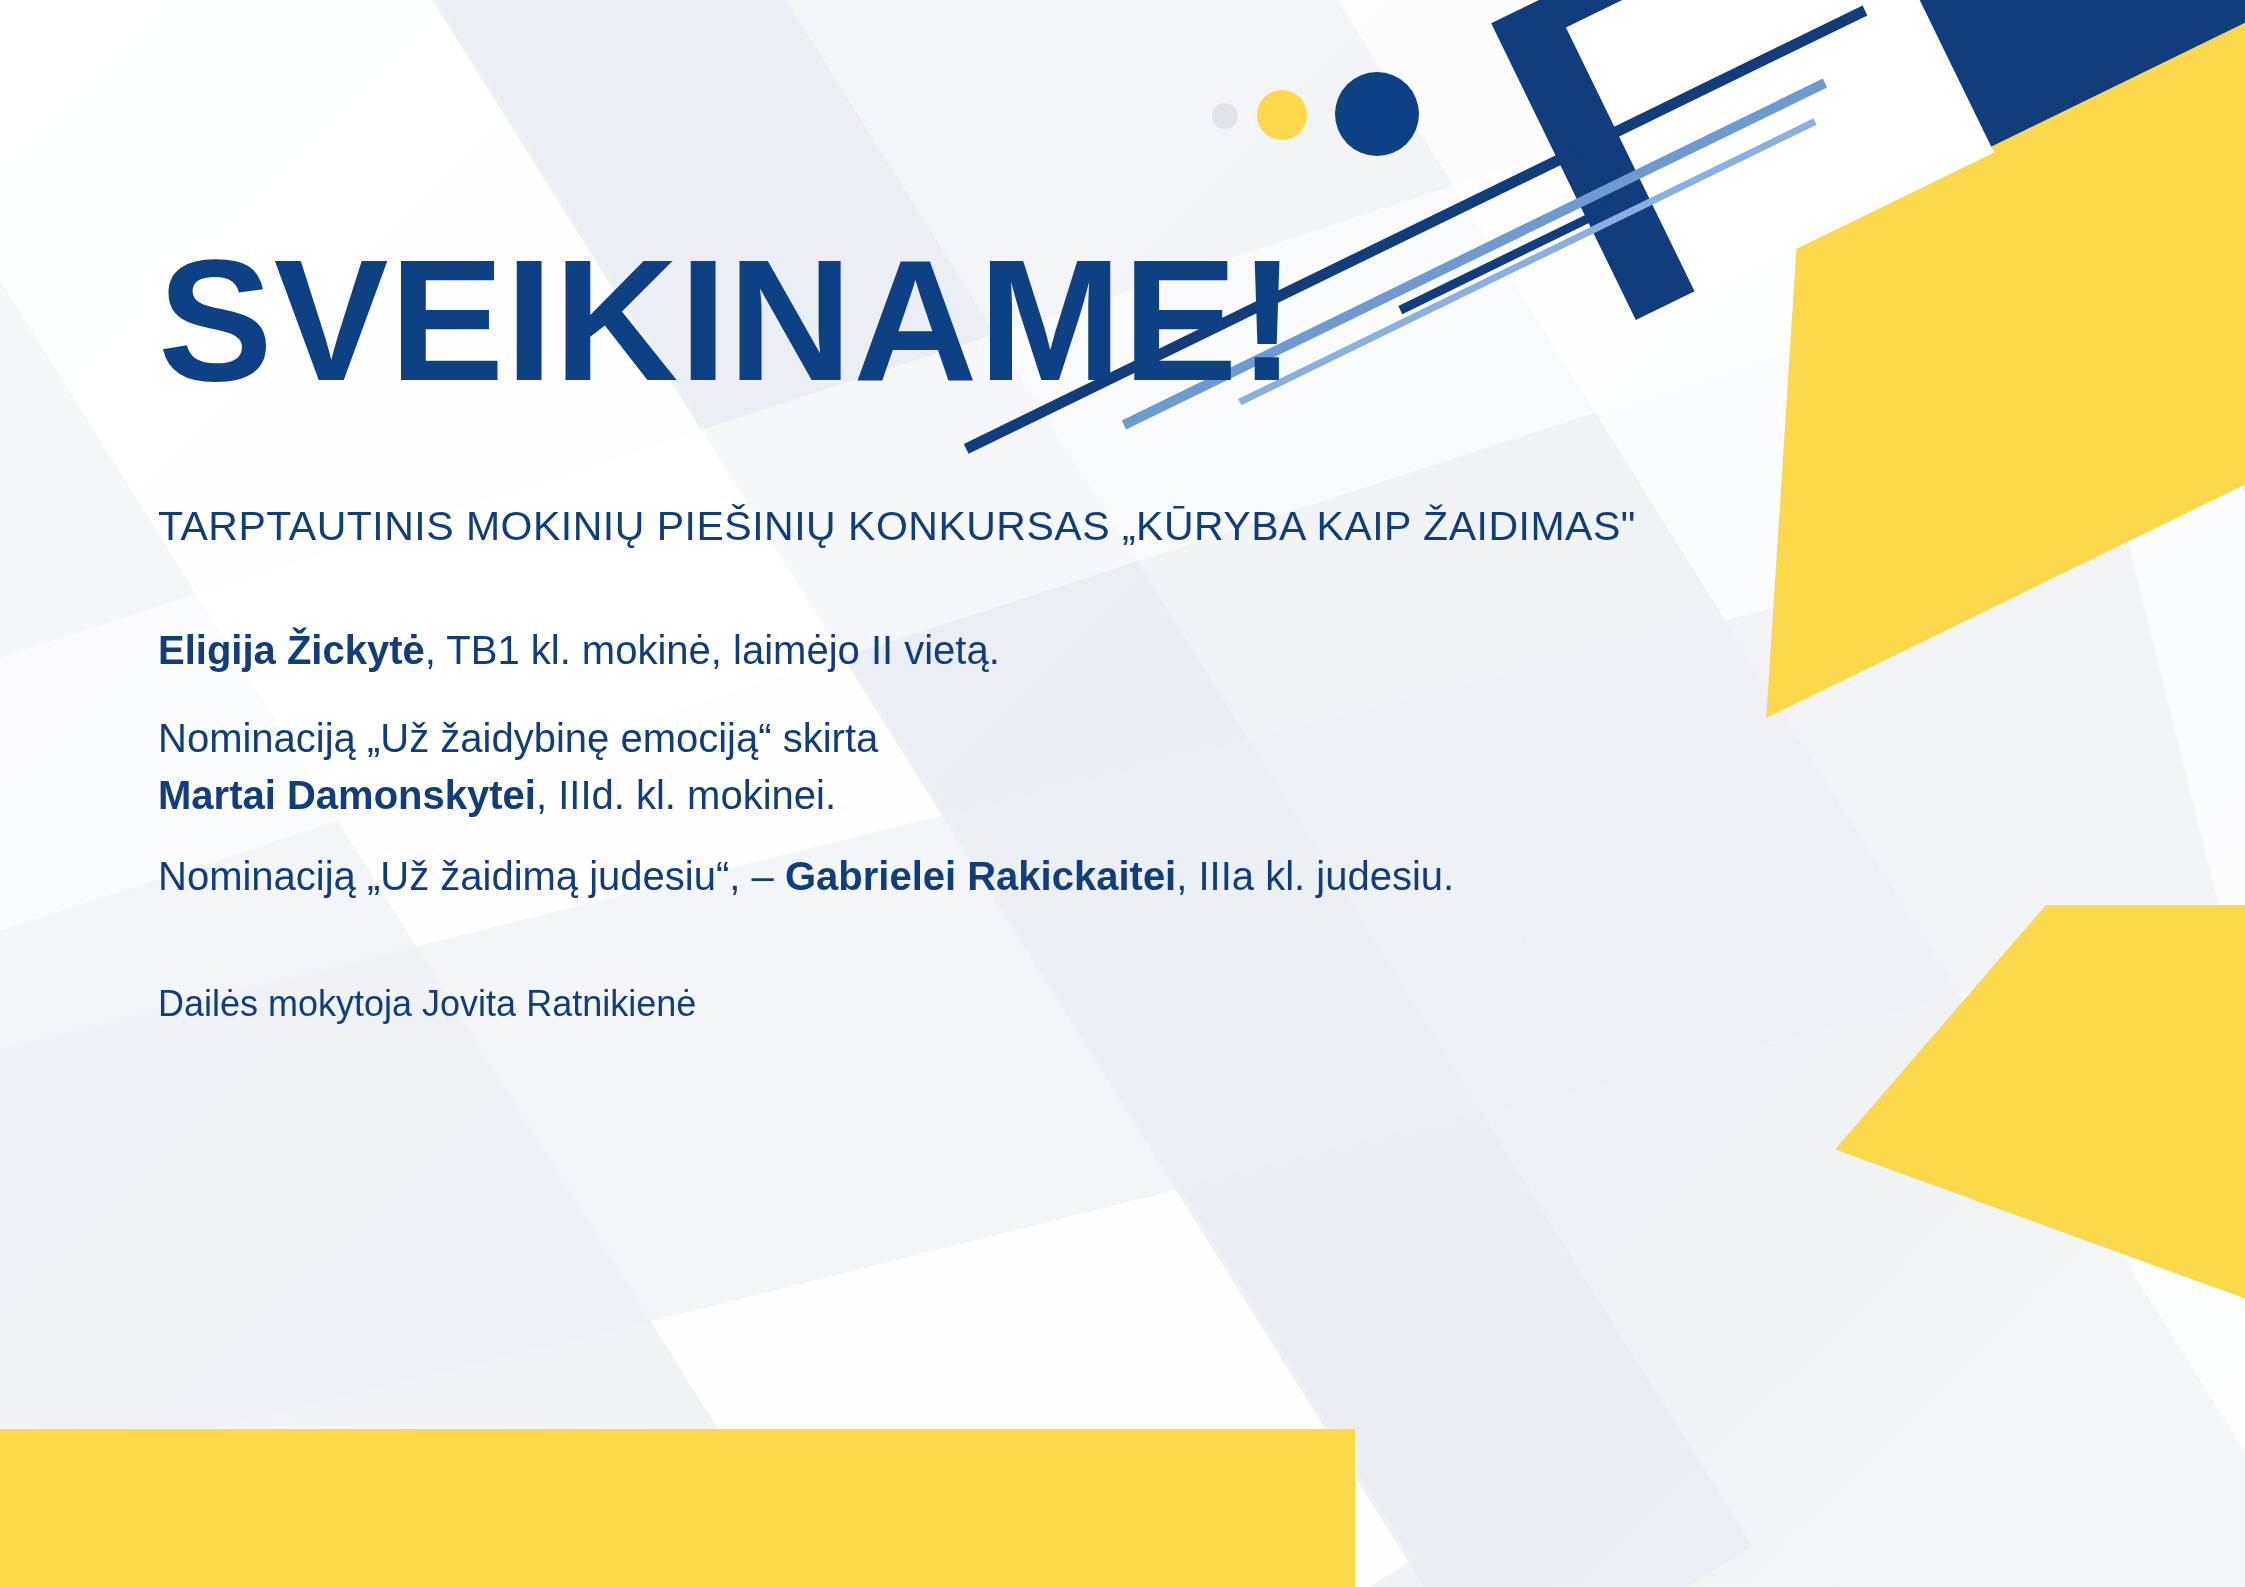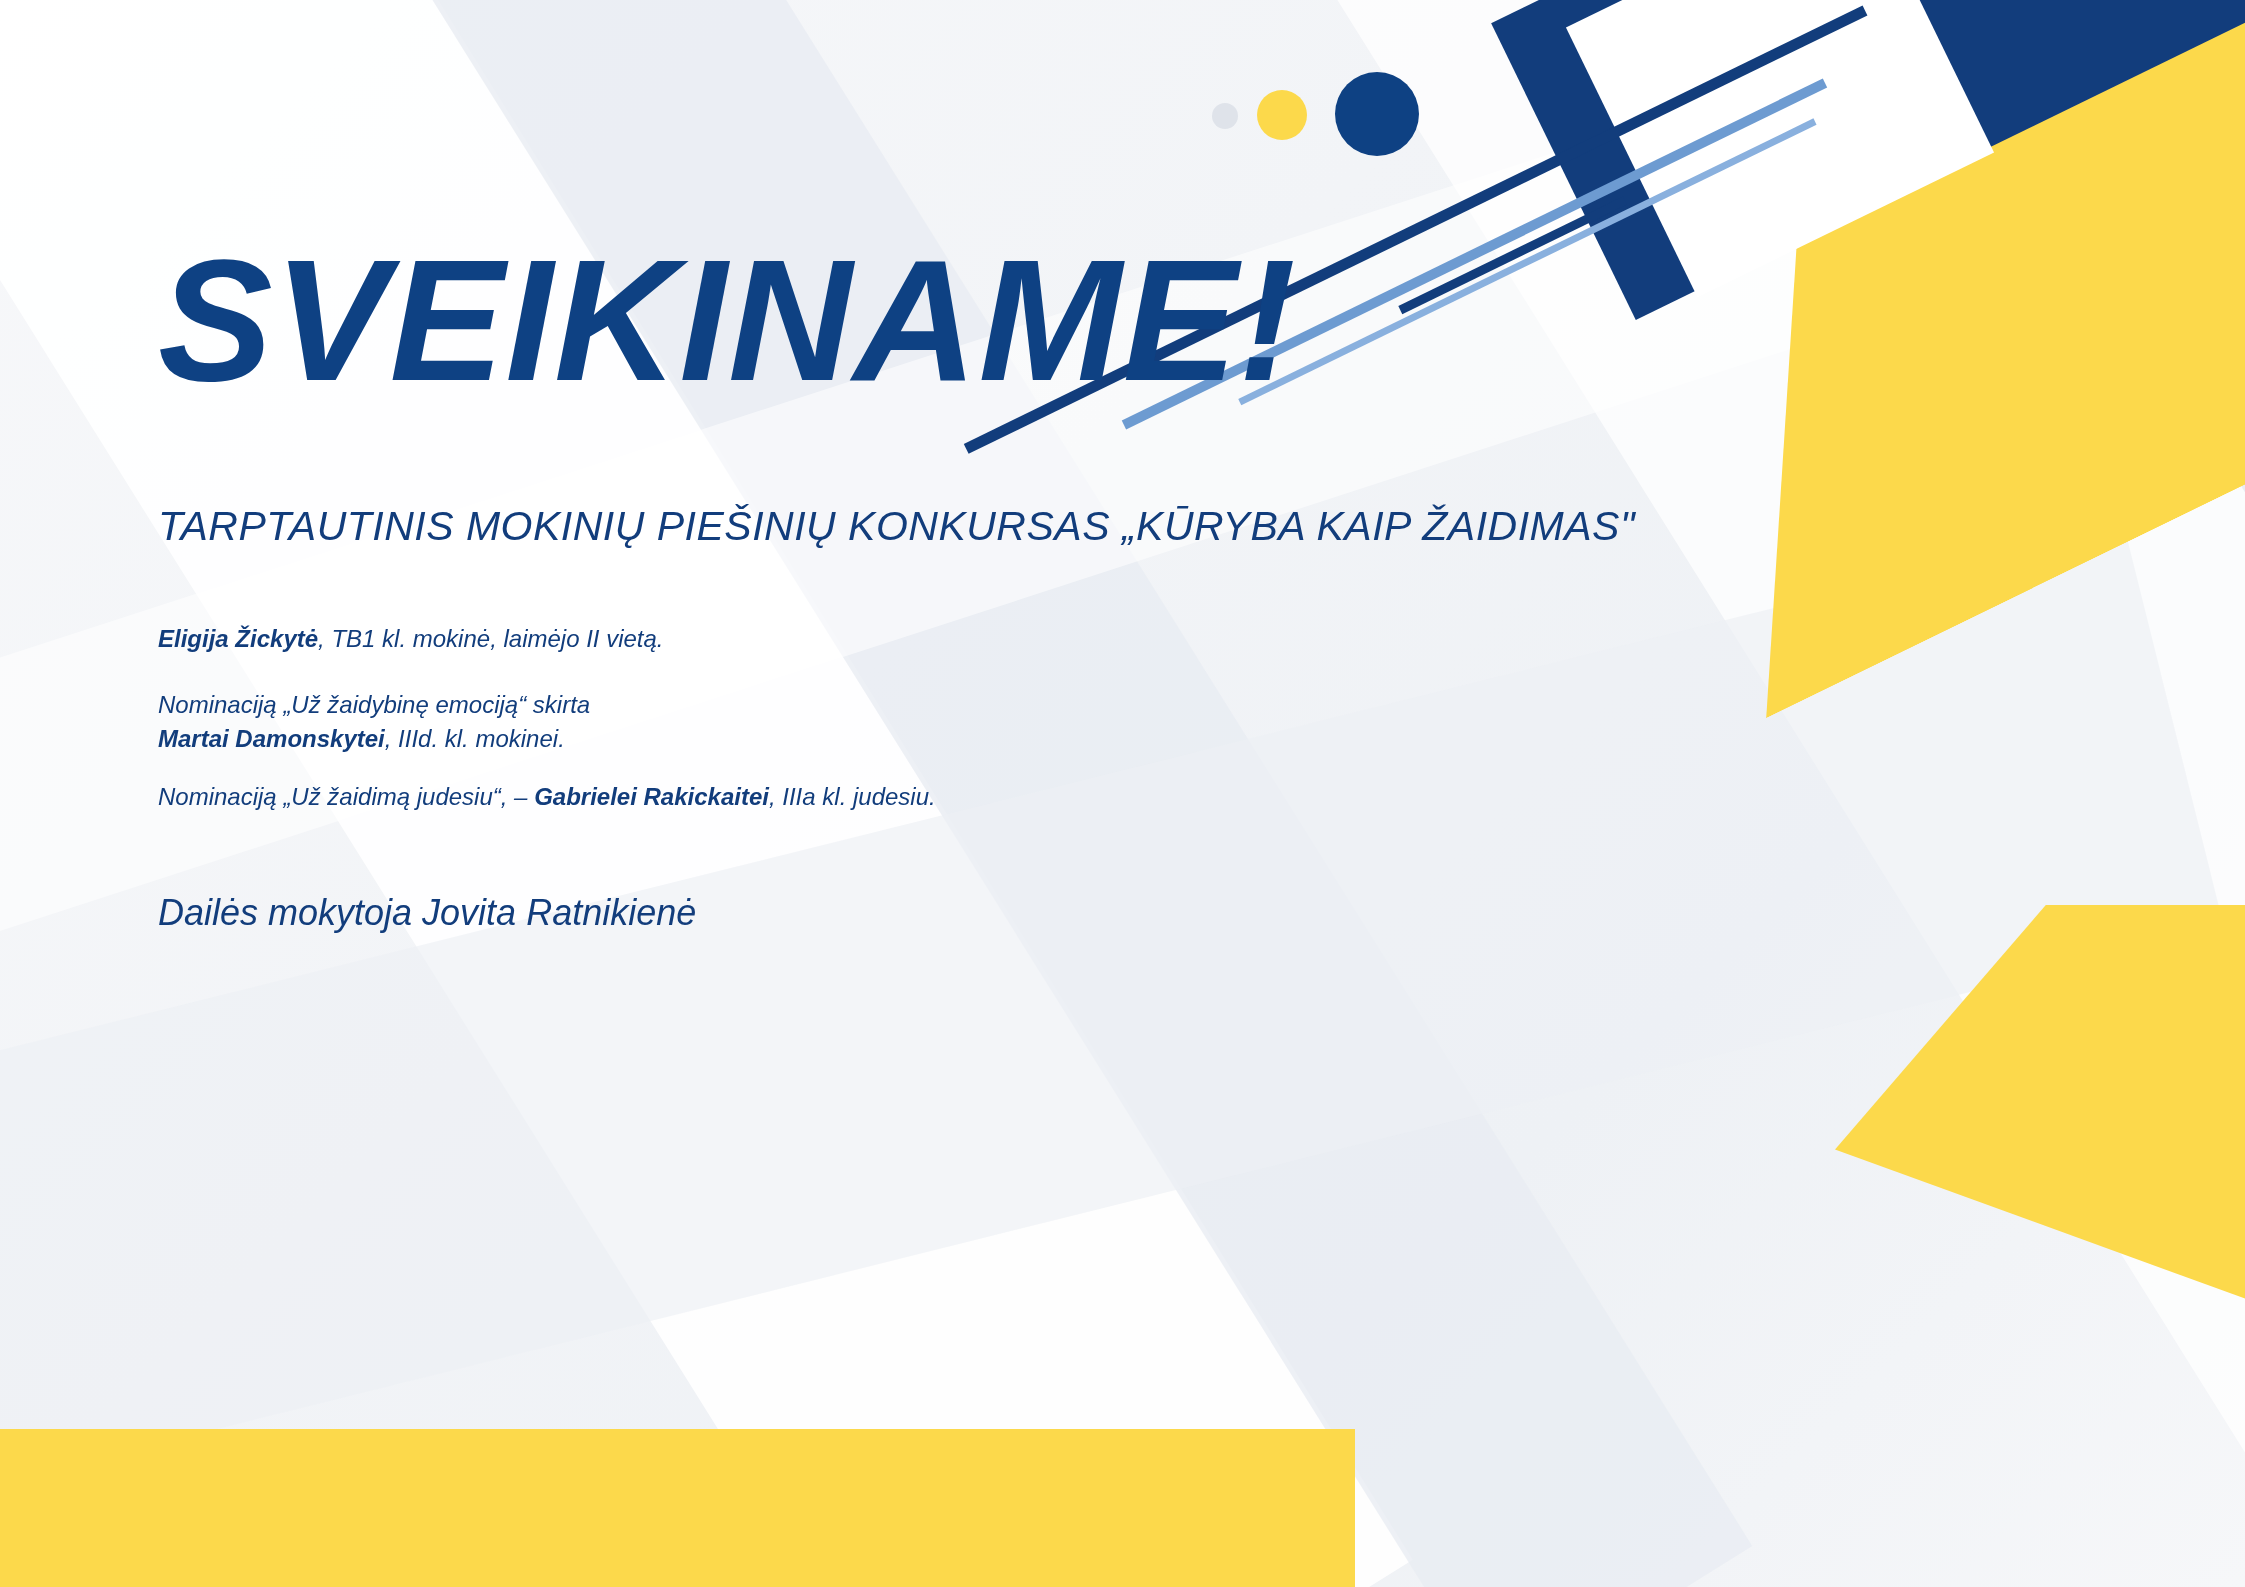--- a/index.html
+++ b/index.html
@@ -176,42 +176,41 @@
     height: 158px;
     background: #fcd94b;
   }
 
   
   .content {
     position: absolute;
     left: 158px;
     top: 230px;
     width: 1800px;
-    font-style: italic;
   }
   .headline {
     color: #0e4183;
     font-size: 172px;
     font-weight: bold;
     letter-spacing: 1px;
     line-height: 1.05;
     margin: 0 0 92px 0;
     white-space: nowrap;
   }
   .subtitle {
     color: #123d7c;
     font-size: 41px;
     font-weight: normal;
     letter-spacing: 0.5px;
     margin: 8px 0 72px 0;
     white-space: nowrap;
   }
   .para {
     color: #123d7c;
-    font-size: 24px;
+    font-size: 40px;
     line-height: 1.42;
     margin: 0 0 32px 0;
   }
   .para b { font-weight: bold; }
   .para.tight { margin-bottom: 24px; }
   .signature {
     color: #123d7c;
     font-size: 36px;
     margin: 78px 0 0 0;
   }

